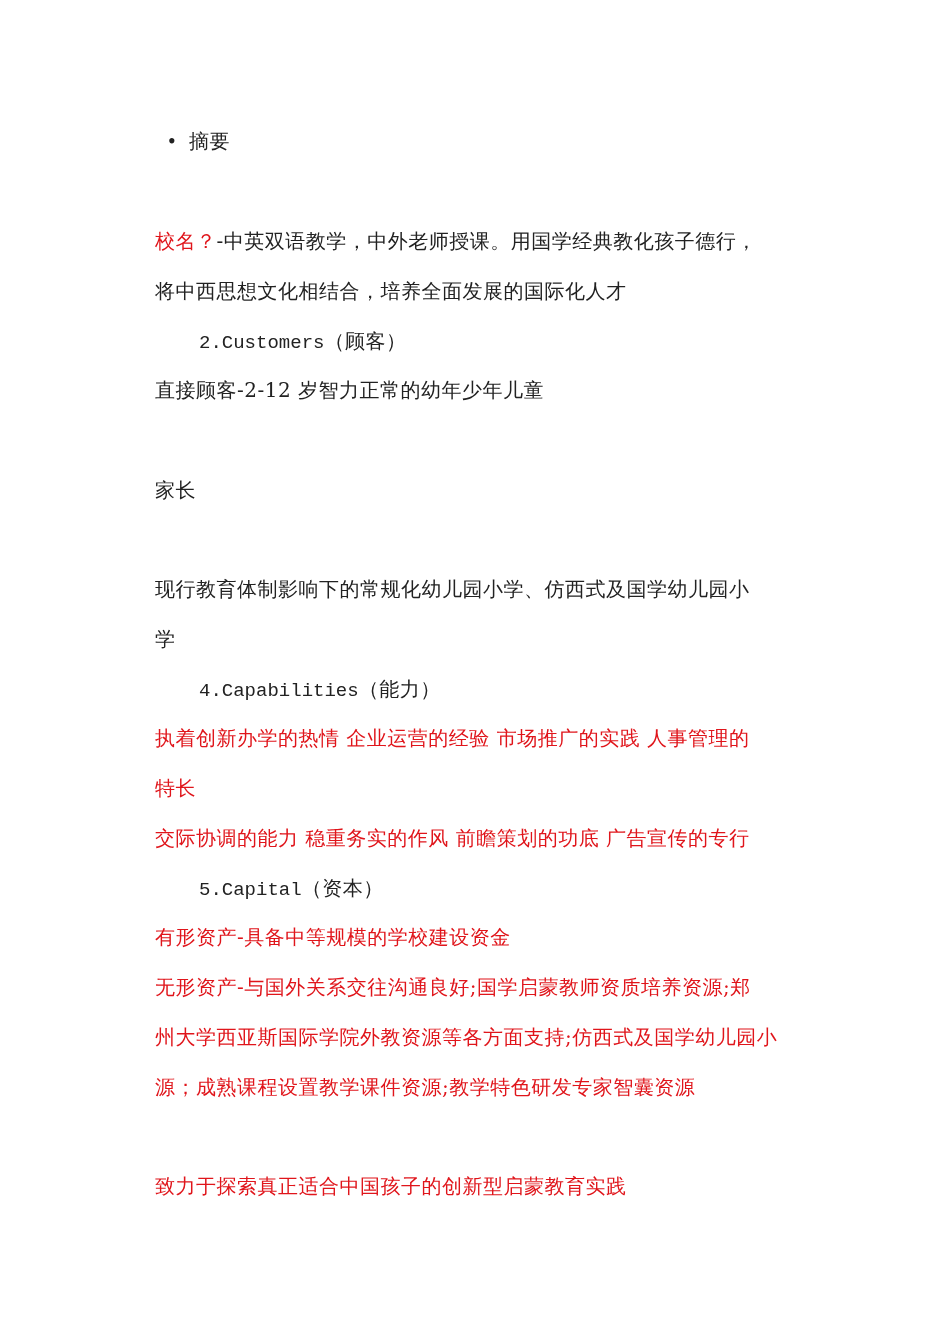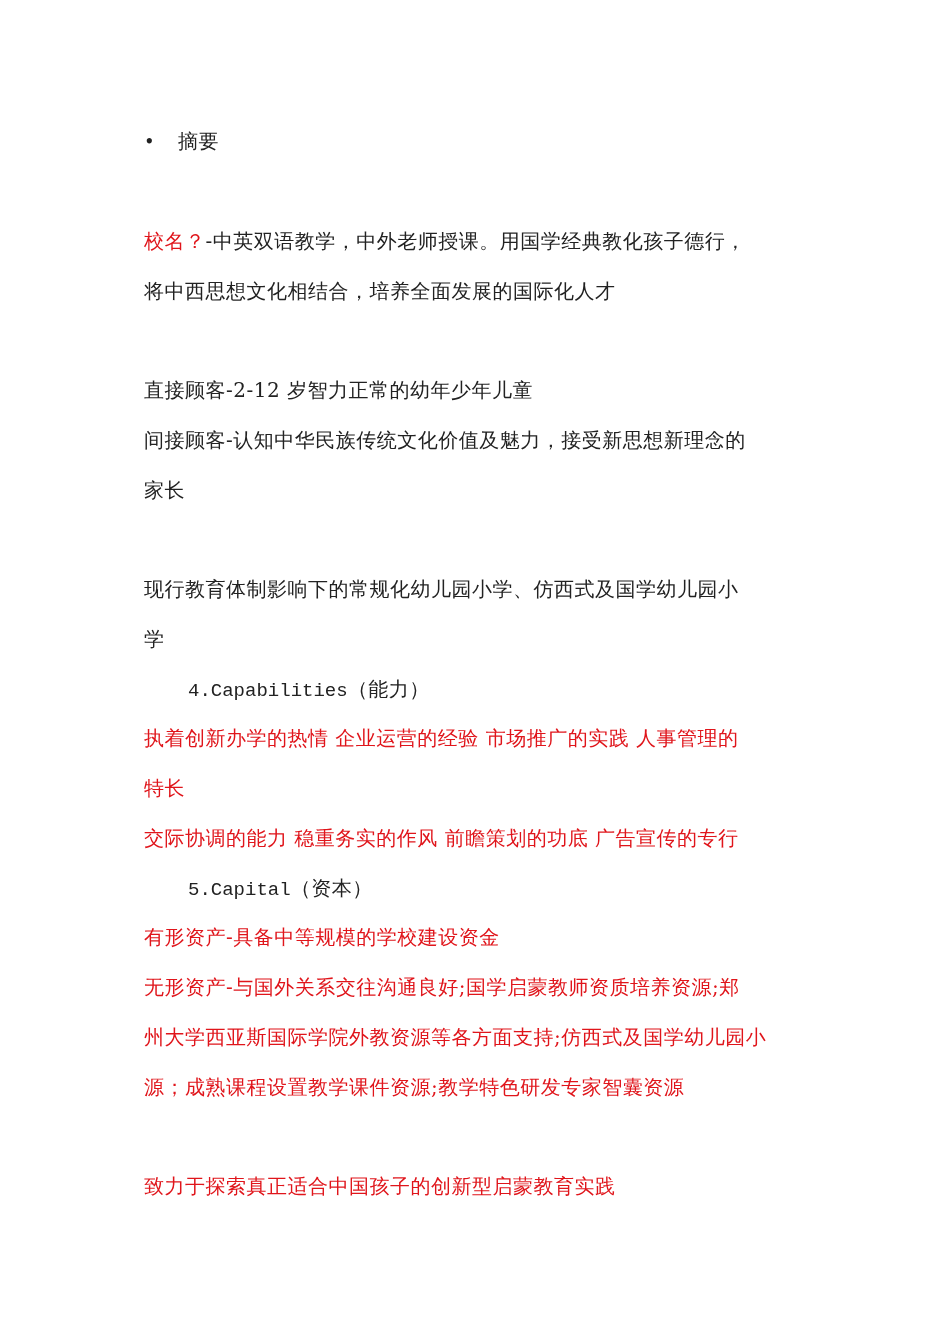--- a/index.html
+++ b/index.html
@@ -1,21 +1,21 @@
 <!DOCTYPE html>
 <html><head>
   <meta charset="utf-8">
   <style>
     html, body { margin: 0; padding: 0; background: #ffffff; }
     body {
       width: 950px; height: 1344px; position: relative; overflow: hidden;
       font-family: "DejaVu Serif", "Liberation Serif", serif;
       color: #222222;
     }
-    .page { position: absolute; left: 0; top: 0; width: 768px; height: 1344px; }
+    .page { position: absolute; left: 11px; top: 0; width: 768px; height: 1344px; text-align: center; }
     .line {
       position: absolute; left: 144px; font-size: 20px; line-height: 28px;
       white-space: nowrap; letter-spacing: 0.5px;
     }
     .indent { left: 188px; }
     .red { color: #e0151b; }
     .bullet-line { left: 144px; }
     .bullet { display: inline-block; width: 34px; font-size: 18px; }
     .mono { font-family: "Liberation Mono", "DejaVu Sans Mono", monospace; font-size: 19px; letter-spacing: 0; }
   </style>
@@ -26,22 +26,24 @@
 
   <div class="line bullet-line" style="top:127px">
     <span class="bullet">•</span><span>摘要</span>
   </div>
 
   <div class="line" style="top:227px">
     <span class="red"> 校名？</span><span>-中英双语教学，中外老师授课。用国学经典教化孩子德行，</span>
   </div>
   <div class="line" style="top:277px">将中西思想文化相结合，培养全面发展的国际化人才</div>
 
+  <div class="line indent" style="top:327px">
+    <span class="mono">2.</span><span class="mono">Customers</span><span>（顾客）</span>
+  </div>
   <div class="line" style="top:376px">直接顾客-2-12 岁智力正常的幼年少年儿童</div>
-  <div class="line" style="top:426px">间接顾客-认知中华民族传统文化价值及魅力，接受新思想新理念的</div>
   <div class="line" style="top:476px">家长</div>
 
   <div class="line" style="top:575px">现行教育体制影响下的常规化幼儿园小学、仿西式及国学幼儿园小</div>
   <div class="line" style="top:625px">学</div>
 
   <div class="line indent" style="top:675px">
     <span class="mono">4.</span><span class="mono">Capabilities</span><span>（能力）</span>
   </div>
   <div class="line red" style="top:724px">执着创新办学的热情 企业运营的经验 市场推广的实践 人事管理的</div>
   <div class="line red" style="top:774px">特长</div>

